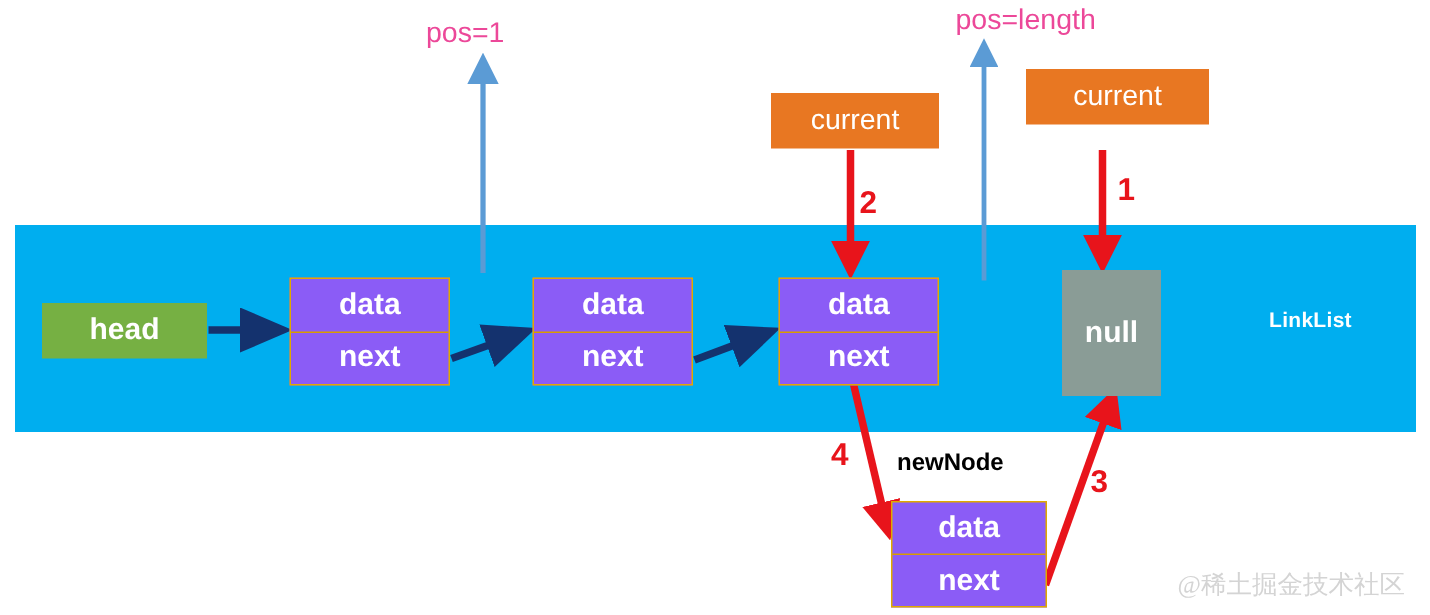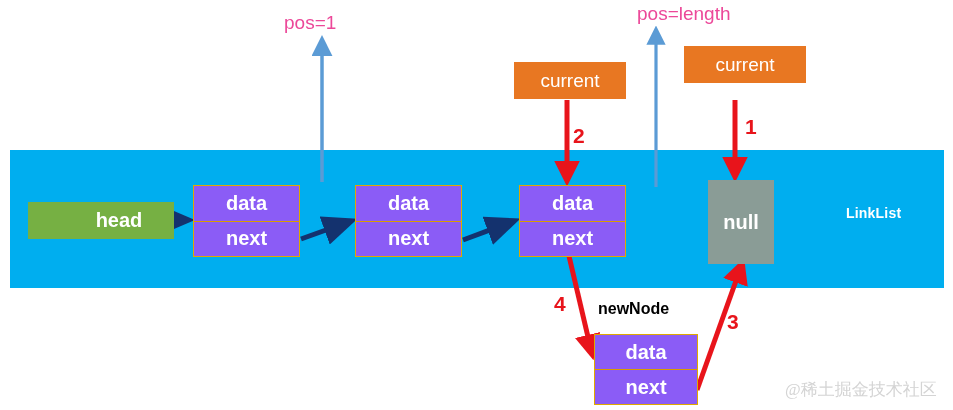--- a/index.html
+++ b/index.html
@@ -50,21 +50,20 @@
     top: 202px;
     width: 110px;
     height: 37px;
     background: #76B043;
     display: flex;
     align-items: center;
     justify-content: center;
     color: #ffffff;
     font-size: 20px;
     font-weight: bold;
-    padding-left: 36px;
   }
 
   
   .node {
     position: absolute;
     width: 107px;
     height: 72px;
     background: #8b5cf6;
     border: 1px solid #E0A900;
     box-sizing: border-box;

